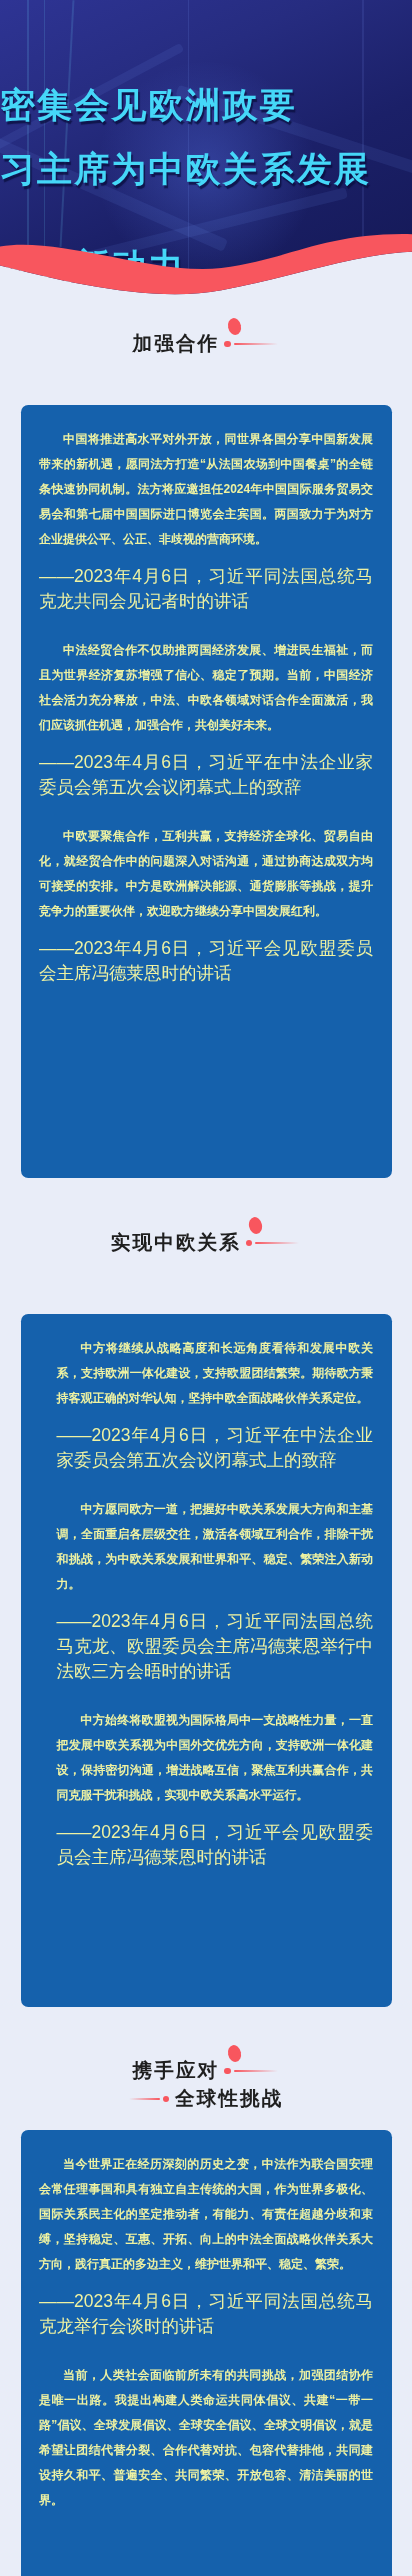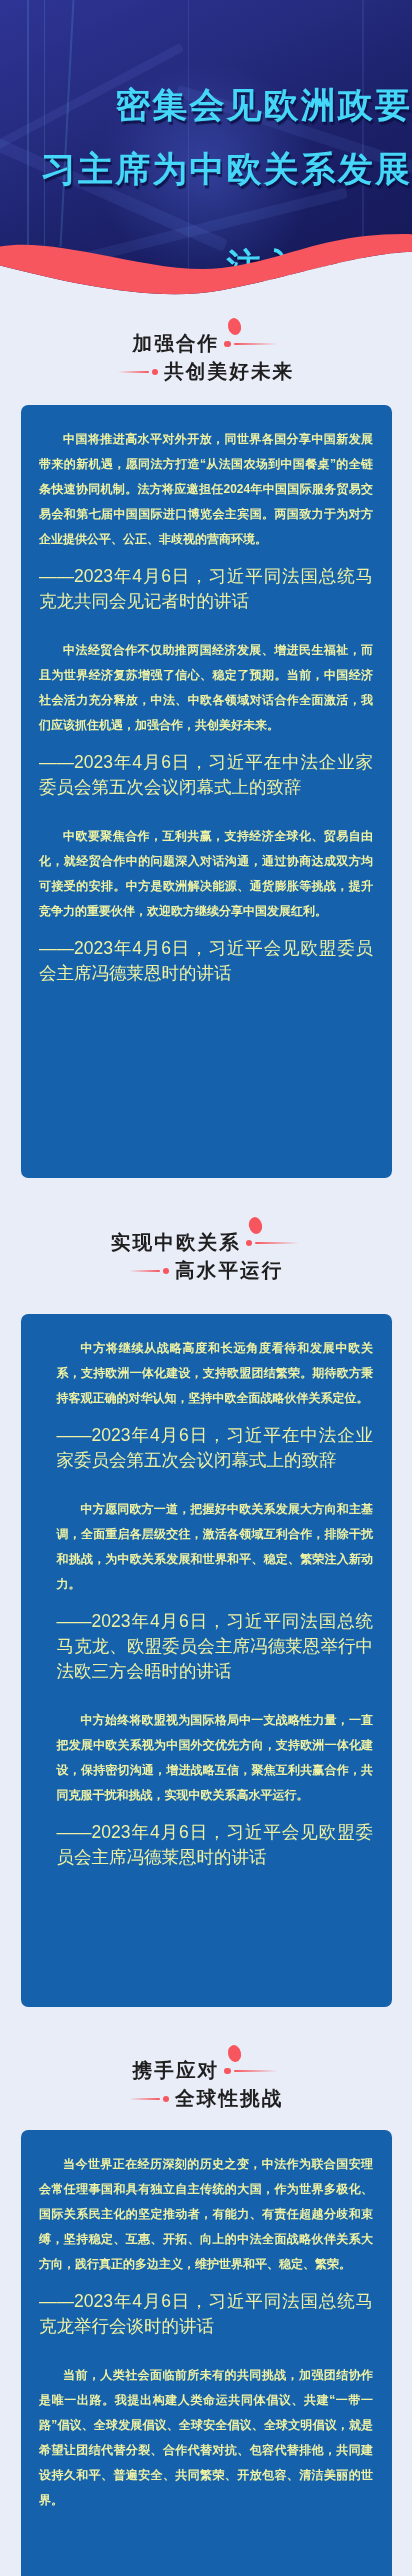--- a/index.html
+++ b/index.html
@@ -14,21 +14,21 @@
   .s3{left:66px;top:0;width:1.5px;height:247px;transform:rotate(3deg);}
   .s4{left:188px;top:0;width:1px;height:330px;background:rgba(130,160,255,.14);}
   .s5{left:362px;top:0;width:1.5px;height:309px;background:rgba(130,160,255,.12);}
   .beam{position:absolute;background:rgba(120,160,255,.10);border-radius:4.1px;}
   .b1{left:-31px;top:185px;width:268px;height:13.4px;transform:rotate(24deg);}
   .b2{left:62px;top:222px;width:289px;height:11.3px;transform:rotate(-14deg);}
   .b3{left:170px;top:129px;width:289px;height:12.4px;transform:rotate(18deg);}
   .b4{left:-20.6px;top:93px;width:216px;height:9.3px;transform:rotate(-28deg);}
   .glow{position:absolute;left:93px;top:62px;width:227px;height:216px;border-radius:50%;
         background:radial-gradient(circle,rgba(90,120,240,.35),rgba(90,120,240,0) 70%);}
-  .hero-title{position:absolute;top:85px;left:0;width:412px;margin:0;text-align:right;
+  .hero-title{position:absolute;top:85px;left:0;width:412px;margin:0;text-align:left;
         font-family:"Liberation Serif","DejaVu Serif",serif;font-weight:bold;color:#45d7f8;
         font-size:35px;line-height:41px;letter-spacing:2.1px;
         text-shadow:1.5px 2.6px 1px rgba(8,14,60,.75);}
   .hero-title .tl{display:block;}
   .hero-title .tl2{margin-top:23px;}
   .hero-title .tl3{margin-top:56px;}
   .wave{position:absolute;left:0;top:227px;width:412px;height:113px;display:block;}
   
   .sec-head{position:absolute;left:0;width:412px;text-align:center;}
   .sec-line{position:relative;display:flex;justify-content:center;align-items:center;height:28px;}
@@ -79,53 +79,39 @@
 
   <div class="sec-head" style="top:330px;">
     <div class="sec-line">
       <span class="sec-txt">加强合作</span>
       <span class="deco-right">
           <i class="big-dot"></i>
           <i class="sm-dot"></i>
           <i class="line-r"></i>
         </span>
     </div>
-    <div class="sec-line">
-      <span class="deco-left">
-          <i class="line-l"></i>
-          <i class="sm-dot"></i>
-        </span>
-      <span class="sec-txt">共创美好未来</span>
-    </div>
   </div>
 
   <section class="qbox" style="top:405px;height:773px;">
     <p class="q-text">中国将推进高水平对外开放，同世界各国分享中国新发展带来的新机遇，愿同法方打造“从法国农场到中国餐桌”的全链条快速协同机制。法方将应邀担任2024年中国国际服务贸易交易会和第七届中国国际进口博览会主宾国。两国致力于为对方企业提供公平、公正、非歧视的营商环境。</p>
     <p class="q-src">——2023年4月6日，习近平同法国总统马克龙共同会见记者时的讲话</p>
     <p class="q-text">中法经贸合作不仅助推两国经济发展、增进民生福祉，而且为世界经济复苏增强了信心、稳定了预期。当前，中国经济社会活力充分释放，中法、中欧各领域对话合作全面激活，我们应该抓住机遇，加强合作，共创美好未来。</p>
     <p class="q-src">——2023年4月6日，习近平在中法企业家委员会第五次会议闭幕式上的致辞</p>
     <p class="q-text">中欧要聚焦合作，互利共赢，支持经济全球化、贸易自由化，就经贸合作中的问题深入对话沟通，通过协商达成双方均可接受的安排。中方是欧洲解决能源、通货膨胀等挑战，提升竞争力的重要伙伴，欢迎欧方继续分享中国发展红利。</p>
     <p class="q-src">——2023年4月6日，习近平会见欧盟委员会主席冯德莱恩时的讲话</p>
   </section>
 
   <div class="sec-head" style="top:1229px;">
     <div class="sec-line">
       <span class="sec-txt">实现中欧关系</span>
       <span class="deco-right">
           <i class="big-dot"></i>
           <i class="sm-dot"></i>
           <i class="line-r"></i>
         </span>
-    </div>
-    <div class="sec-line">
-      <span class="deco-left">
-          <i class="line-l"></i>
-          <i class="sm-dot"></i>
-        </span>
-      <span class="sec-txt">高水平运行</span>
     </div>
   </div>
 
   <section class="qbox" style="top:1314px;height:693px;padding-left:36px;">
     <p class="q-text">中方将继续从战略高度和长远角度看待和发展中欧关系，支持欧洲一体化建设，支持欧盟团结繁荣。期待欧方秉持客观正确的对华认知，坚持中欧全面战略伙伴关系定位。</p>
     <p class="q-src">——2023年4月6日，习近平在中法企业家委员会第五次会议闭幕式上的致辞</p>
     <p class="q-text">中方愿同欧方一道，把握好中欧关系发展大方向和主基调，全面重启各层级交往，激活各领域互利合作，排除干扰和挑战，为中欧关系发展和世界和平、稳定、繁荣注入新动力。</p>
     <p class="q-src">——2023年4月6日，习近平同法国总统马克龙、欧盟委员会主席冯德莱恩举行中法欧三方会晤时的讲话</p>
     <p class="q-text">中方始终将欧盟视为国际格局中一支战略性力量，一直把发展中欧关系视为中国外交优先方向，支持欧洲一体化建设，保持密切沟通，增进战略互信，聚焦互利共赢合作，共同克服干扰和挑战，实现中欧关系高水平运行。</p>
     <p class="q-src">——2023年4月6日，习近平会见欧盟委员会主席冯德莱恩时的讲话</p>

